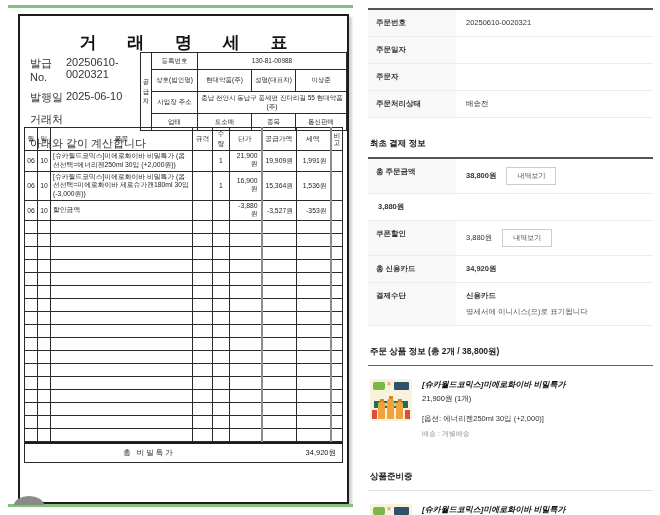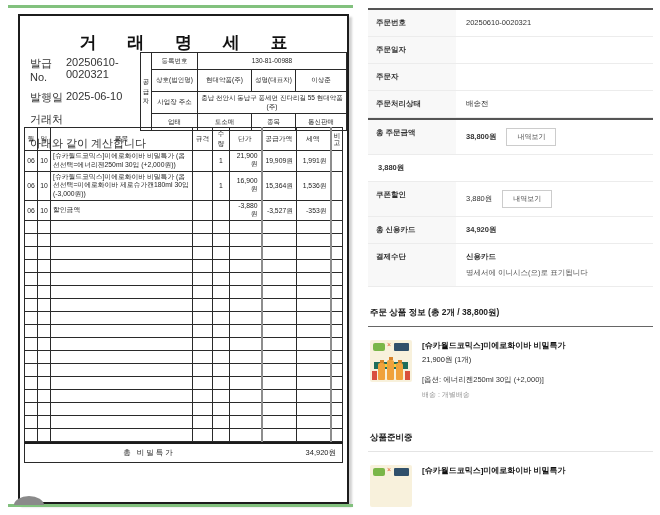--- a/index.html
+++ b/index.html
@@ -66,21 +66,21 @@
   .t-x { position:absolute; left:17px; top:1px; font-size:7px; color:#e05a2b; }
   .t-logo { position:absolute; right:3px; top:3px; width:15px; height:8px; background:#30506b; border-radius:1px; }
   .t-band { position:absolute; left:4px; right:4px; top:22px; height:7px; background:#1e6e5c; }
   .t-band::after { content:""; position:absolute; left:25%; right:25%; top:2px; height:3px; background:#f4d03f; }
   .t-bottle { position:absolute; bottom:2px; width:7px; height:17px; background:#f0a23c; border-radius:2px 2px 1px 1px; }
   .t-bottle::before { content:""; position:absolute; left:1.5px; top:-3px; width:4px; height:3px; background:#d8842a; }
   .t-b1 { left:8px; } .t-b2 { left:17px; height:20px; } .t-b3 { left:26px; }
   .t-red1 { position:absolute; left:2px; bottom:2px; width:5px; height:9px; background:#d94f3d; }
   .t-red2 { position:absolute; right:2px; bottom:2px; width:5px; height:9px; background:#d94f3d; }
 
-  .prod-info .p-name { font-weight:bold; font-size:8px; color:#111; margin-bottom:4px; }
+  .prod-info .p-name { font-weight:bold; font-size:8px; color:#111; margin-bottom:4px;font-style:italic; }
   .prod-info .p-price { font-size:7.5px; color:#222; margin-bottom:10px; }
   .prod-info .p-opt { font-size:7.5px; color:#333; margin-bottom:5px; }
   .prod-info .p-ship { font-size:7px; color:#999; }
 </style>
 </head>
 <body>
 
 <div class="green-line-top"></div>
 
 <div class="invoice">
@@ -407,20 +407,21 @@
     <div class="kv-row" style="min-height:23px">
       <div class="k">주문자</div>
       <div class="v"></div>
     </div>
     <div class="kv-row">
       <div class="k">주문처리상태</div>
       <div class="v">배송전</div>
     </div>
   </div>
 
+  <div class="sec-title">최초 결제 정보</div>
   <div class="kv-table">
     <div class="kv-row">
       <div class="k">총 주문금액</div>
       <div class="v">
         <span class="bold">38,800원</span>
         <button class="btn-detail">내역보기</button>
       </div>
     </div>
     <div class="kv-row">
       <div class="v">

